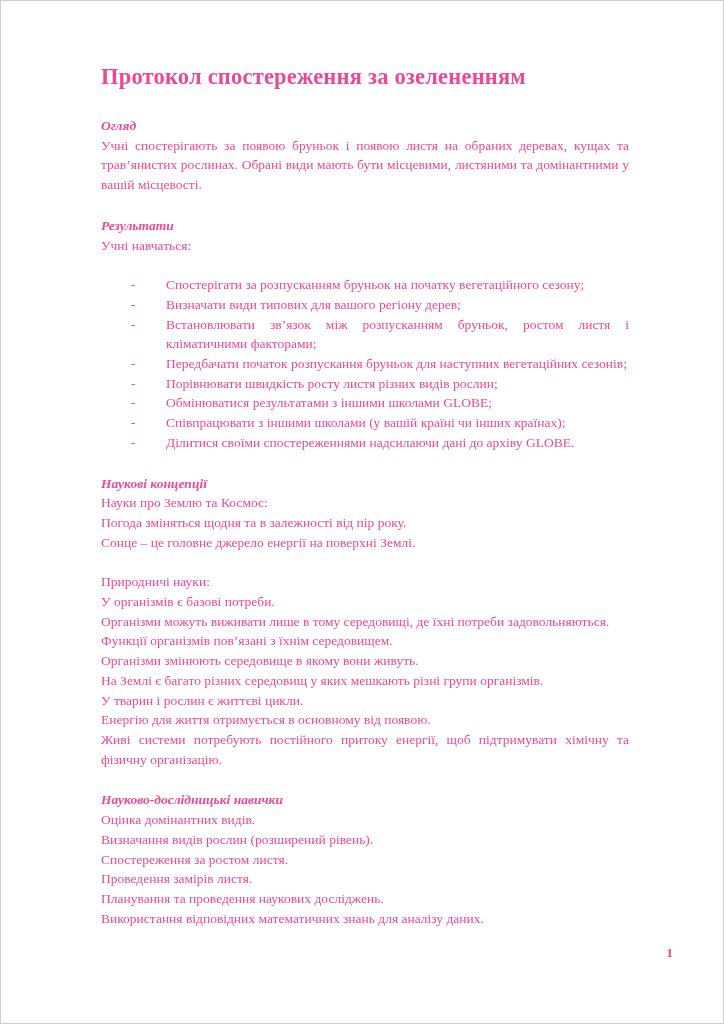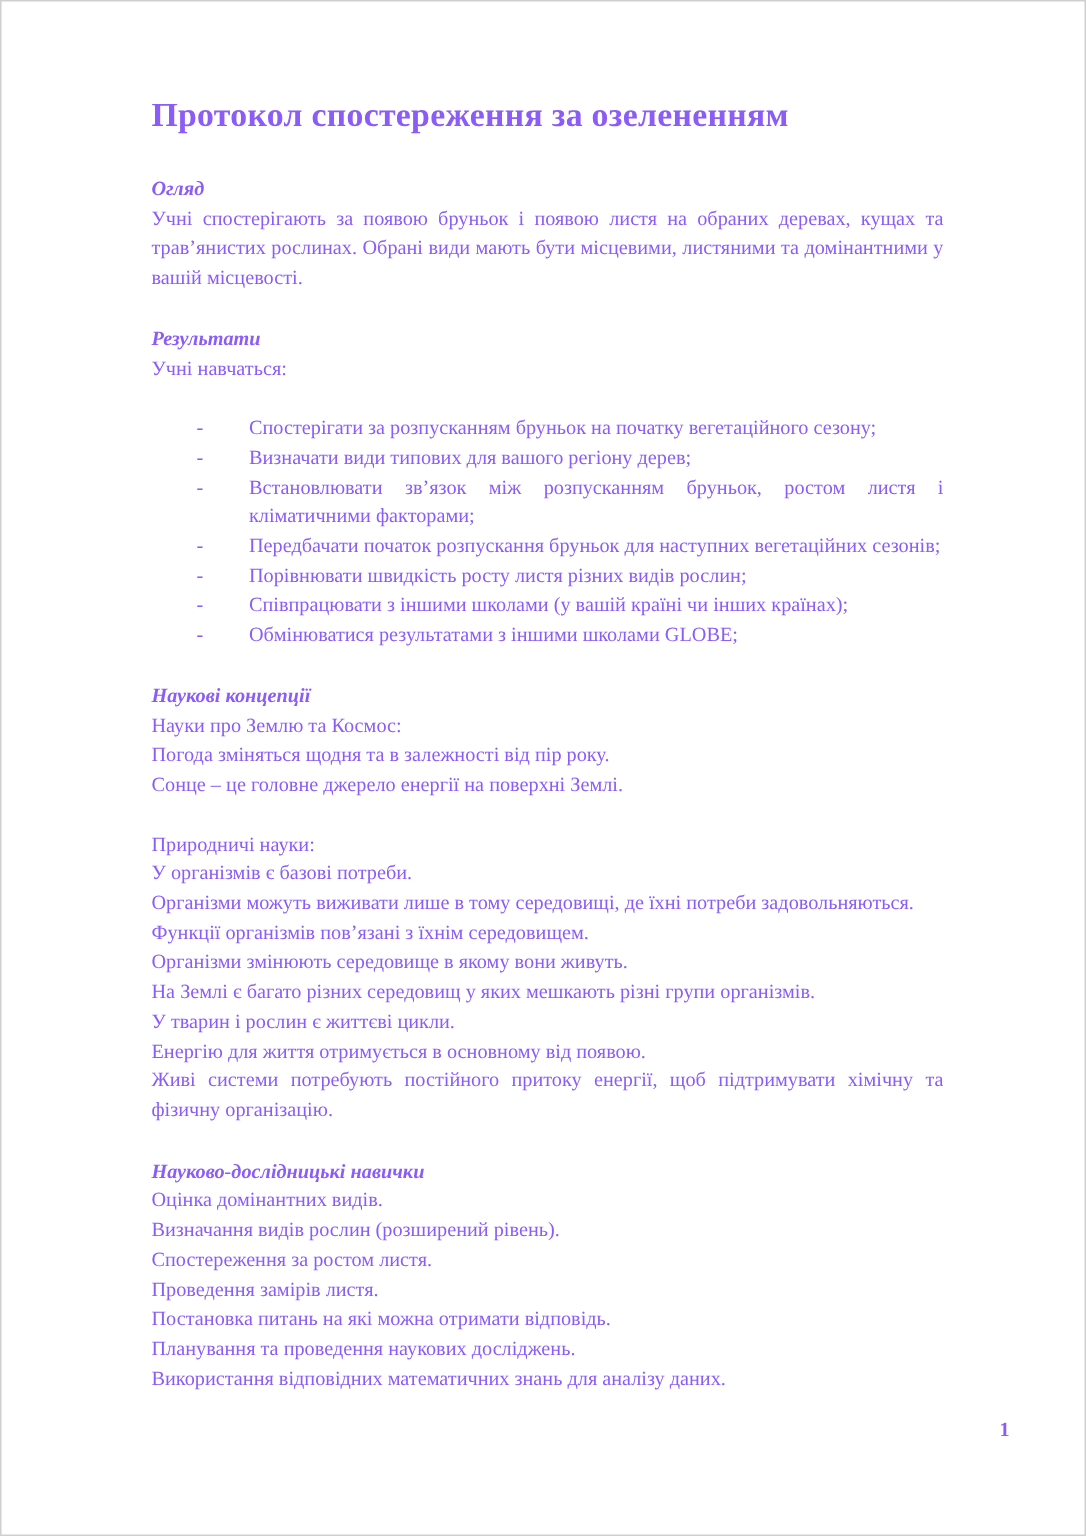--- a/index.html
+++ b/index.html
@@ -11,21 +11,21 @@
     position: relative;
     width: 724px;
     height: 1024px;
     margin: 0 auto;
     background: #ffffff;
     border: 1px solid #cfcfcf;
     box-sizing: border-box;
     font-family: "Liberation Serif", "DejaVu Serif", serif;
     font-size: 13.5px;
     line-height: 1.46;
-    color: #8b5cf6;
+    color: #ec4899;
     overflow: hidden;
   }
   .content {
     padding: 62px 94px 0 100px;
   }
   .doc-title {
     font-size: 22.5px;
     font-weight: bold;
     line-height: 1.2;
     margin: 0 0 26px 0;
@@ -88,22 +88,23 @@
         <section class="doc-section">
           <div class="section-heading">Результати</div>
           <p class="para">Учні навчаться:</p>
           <div class="spacer"></div>
           <ul class="dash-list">
             <li>Спостерігати за розпусканням бруньок на початку вегетаційного сезону;</li>
             <li>Визначати види типових для вашого регіону дерев;</li>
             <li>Встановлювати зв’язок між розпусканням бруньок, ростом листя і кліматичними факторами;</li>
             <li>Передбачати початок розпускання бруньок для наступних вегетаційних сезонів;</li>
             <li>Порівнювати швидкість росту листя різних видів рослин;</li>
+            <li>Обмінюватися результатами з іншими школами GLOBE;</li>
             <li>Співпрацювати з іншими школами (у вашій країні чи інших країнах);</li>
-            <li>Обмінюватися результатами з іншими школами GLOBE;</li>
+            <li>Ділитися своїми спостереженнями надсилаючи дані до архіву GLOBE.</li>
           </ul>
         </section>
         <section class="doc-section">
           <div class="section-heading">Наукові концепції</div>
           <p class="para">Науки про Землю та Космос:</p>
           <p class="para">Погода зміняться щодня та в залежності від пір року.</p>
           <p class="para">Сонце – це головне джерело енергії на поверхні Землі.</p>
           <div class="spacer"></div>
           <p class="para">Природничі науки:</p>
           <p class="para">У організмів є базові потреби.</p>
@@ -114,20 +115,19 @@
           <p class="para">У тварин і рослин є життєві цикли.</p>
           <p class="para">Енергію для життя отримується в основному від появою.</p>
           <p class="para justify">Живі системи потребують постійного притоку енергії, щоб підтримувати хімічну та фізичну організацію.</p>
         </section>
         <section class="doc-section">
           <div class="section-heading">Науково-дослідницькі навички</div>
           <p class="para">Оцінка домінантних видів.</p>
           <p class="para">Визначання видів рослин (розширений рівень).</p>
           <p class="para">Спостереження за ростом листя.</p>
           <p class="para">Проведення замірів листя.</p>
-          <p class="para">Постановка питань на які можна отримати відповідь.</p>
           <p class="para">Планування та проведення наукових досліджень.</p>
           <p class="para">Використання відповідних математичних знань для аналізу даних.</p>
         </section>
       </div>
   </div>
   <div class="page-number">1</div>
 </div>
 
 </body></html>

